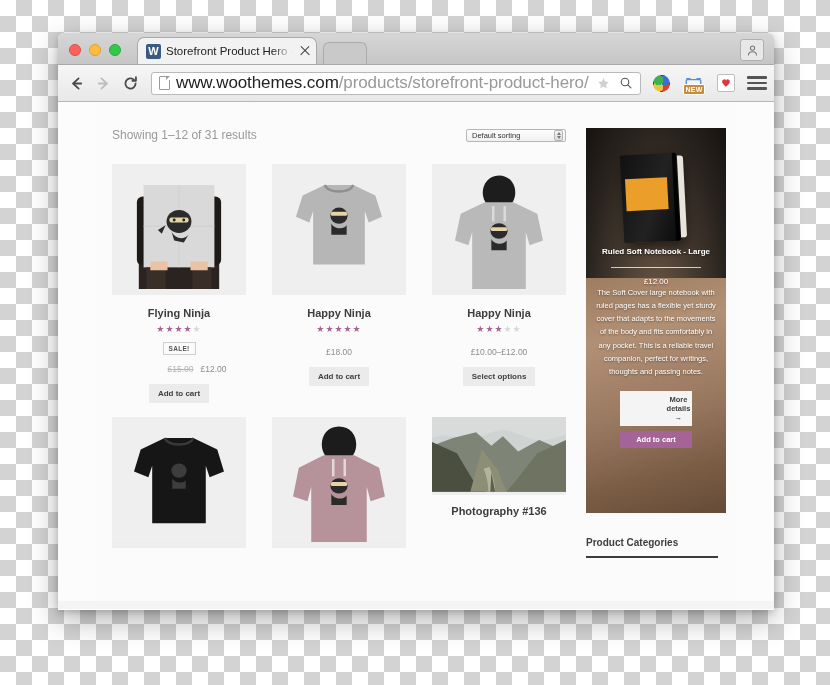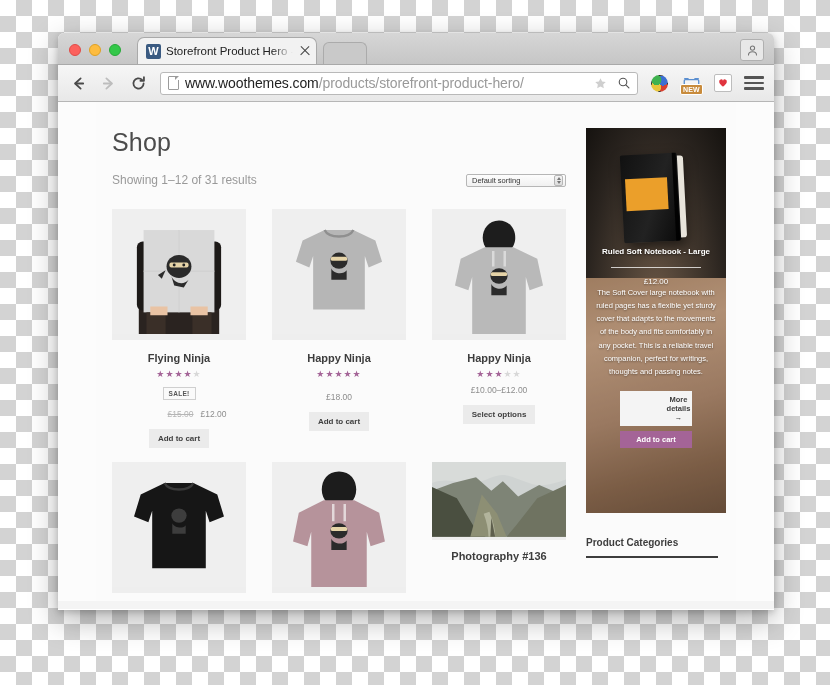--- a/index.html
+++ b/index.html
@@ -131,21 +131,21 @@
     background: #fff;
     border: 1px solid #9b9b9b;
     border-radius: 1px;
     position: relative;
   }
   .page-icon::after {
     content:""; position:absolute; right:-1px; top:-1px;
     border-width: 0 0 4px 4px; border-style: solid;
     border-color: transparent transparent #fff #9b9b9b;
   }
-  .url { flex: 1; font-size: 14px; color: #999; white-space: nowrap; letter-spacing: -0.1px; }
+  .url { flex: 1; font-size: 17px; color: #999; white-space: nowrap; letter-spacing: -0.1px; }
   .url b { color: #222; font-weight: normal; }
   .omni-icon { width: 17px; flex: 0 0 17px; display:flex; align-items:center; justify-content:center; cursor:pointer; }
 
   .ext { width: 22px; height: 22px; flex: 0 0 22px; position: relative;
          display:flex; align-items:center; justify-content:center; cursor:pointer; }
   .ext-photos {
     width: 17px; height: 17px; border-radius: 50%;
     background:
       radial-gradient(circle at 32% 30%, #3fb24f 0 30%, transparent 31%),
       radial-gradient(circle at 70% 33%, #3c6fd1 0 30%, transparent 31%),
@@ -397,21 +397,20 @@
         <i></i>
         <i></i>
       </span>
   </div>
 
   <div class="viewport">
     <div class="page">
       <div class="page-inner">
 
         <div class="main-col">
-          <h1 class="shop-title">Shop</h1>
 
           <div class="shop-bar">
             <span class="result-count">Showing 1–12 of 31 results</span>
             <div class="sorting-select">
               <span>Default sorting</span>
               <span class="stepper">
                   <i class="up"></i>
                   <i class="down"></i>
                 </span>
             </div>
@@ -472,21 +471,21 @@
                   <path d="M70 12c11 0 17 9 17 18 0 10-8 18-17 18s-17-8-17-18c0-9 6-18 17-18z" fill="#1d1d1d"></path>
                   <path d="M55 40L30 52l-6 28 14 5 4-14v60h56V71l4 14 14-5-6-28-25-12z" fill="#b9b9b9"></path>
                   <path d="M64 44v16M76 44v16" stroke="#dadada" stroke-width="2.6"></path>
                   <ellipse cx="70" cy="70" rx="9" ry="8" fill="#2b2b2b"></ellipse>
                   <rect x="61.5" y="66" width="17" height="4" rx="1.6" fill="#e6d4a8"></rect>
                   <path d="M62 78c2 6 13 7 16 2v10H62z" fill="#2b2b2b"></path>
                 </svg>
               </div>
               <div class="p-title">Happy Ninja</div>
               <div class="stars"><span class="on">★★★</span><span class="off">★★</span></div>
-              <div class="price" style="margin-top:6px"><span>£10.00–£12.00</span></div>
+              <div class="price" style="margin-top:13px"><span>£10.00–£12.00</span></div>
               <button class="btn-cart">Select options</button>
             </div>
 
             <div class="product">
               <div class="thumb">
                 <svg class="art" viewBox="0 0 140 131" preserveAspectRatio="xMidYMid slice" aria-hidden="true">
                   <rect width="140" height="131" fill="#efefef"></rect>
                   <path d="M55 22L30 34l-7 23 15 6 4-12v60h56V51l4 12 15-6-7-23-25-12z" fill="#161616"></path>
                   <path d="M55 22c4 9 26 9 30 0" fill="none" stroke="#3a3a3a" stroke-width="2.4"></path>
                   <ellipse cx="70" cy="56" rx="8" ry="7.5" fill="#3d3d3d"></ellipse>

